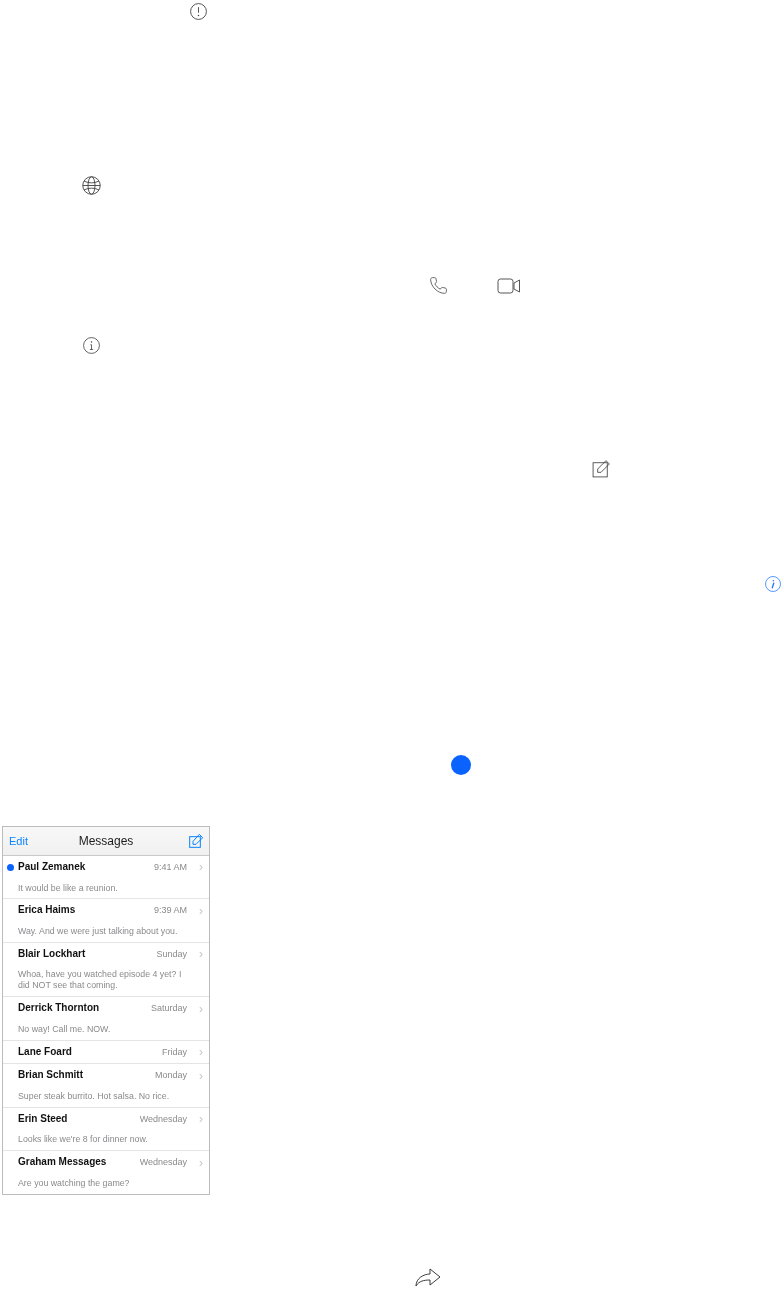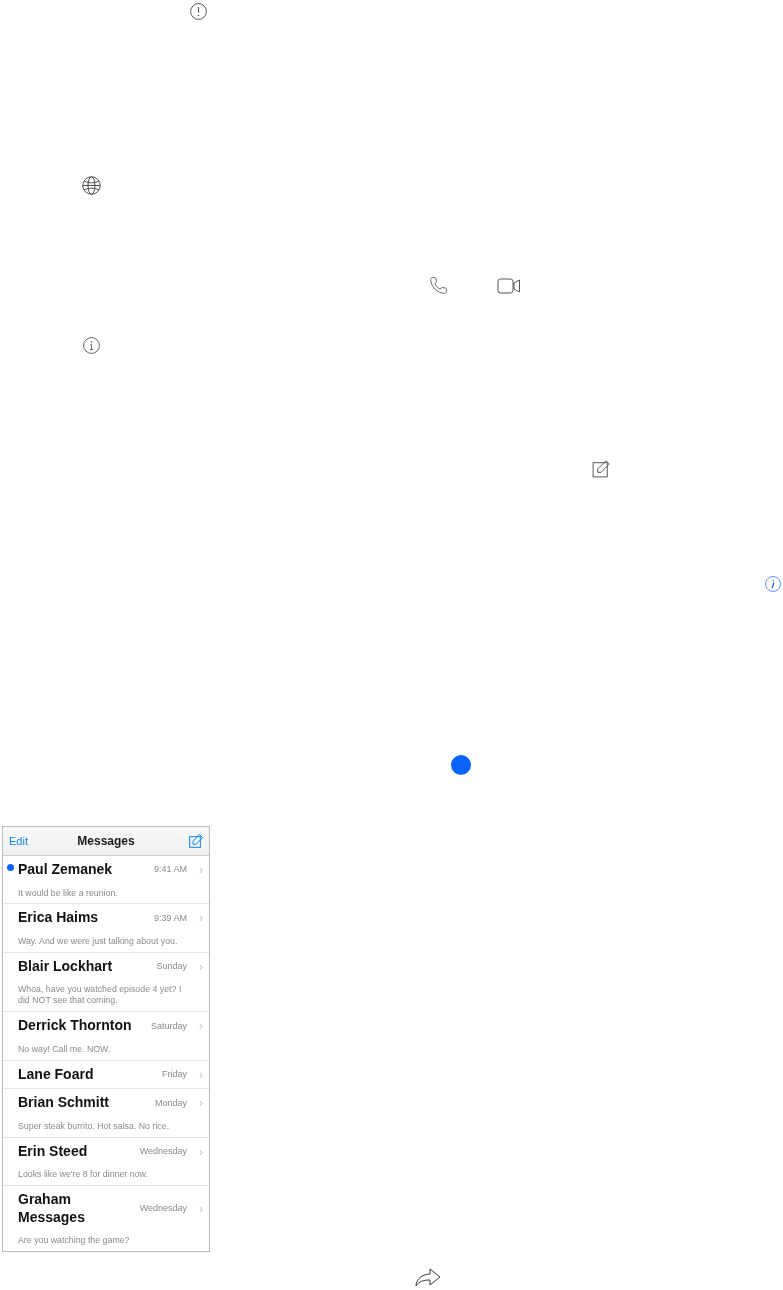--- a/index.html
+++ b/index.html
@@ -45,21 +45,21 @@
     top:0;
     bottom:0;
     display:flex;
     align-items:center;
     color:#0a84ff;
     font-size:11px;
     cursor:pointer;
     background:none;border:none;padding:0;
   }
   .messages-header .title{
-    font-weight:700;
+    font-weight:400;
     font-size:12px;
     color:#1c1c1c;
   }
   .messages-header .compose-btn{
     position:absolute;
     right:5px;
     top:0;
     bottom:0;
     display:flex;
     align-items:center;
@@ -81,21 +81,21 @@
     background:#0b63ff;
   }
   .row-top{
     display:flex;
     align-items:center;
     justify-content:space-between;
   }
   .row .name{
     font-weight:600;
     color:#111;
-    font-size:14px;
+    font-size:10px;
   }
   .row .right{
     display:flex;
     align-items:center;
     gap:12px;
   }
   .row .time{
     color:#8a8a8d;
     font-size:9px;
   }

